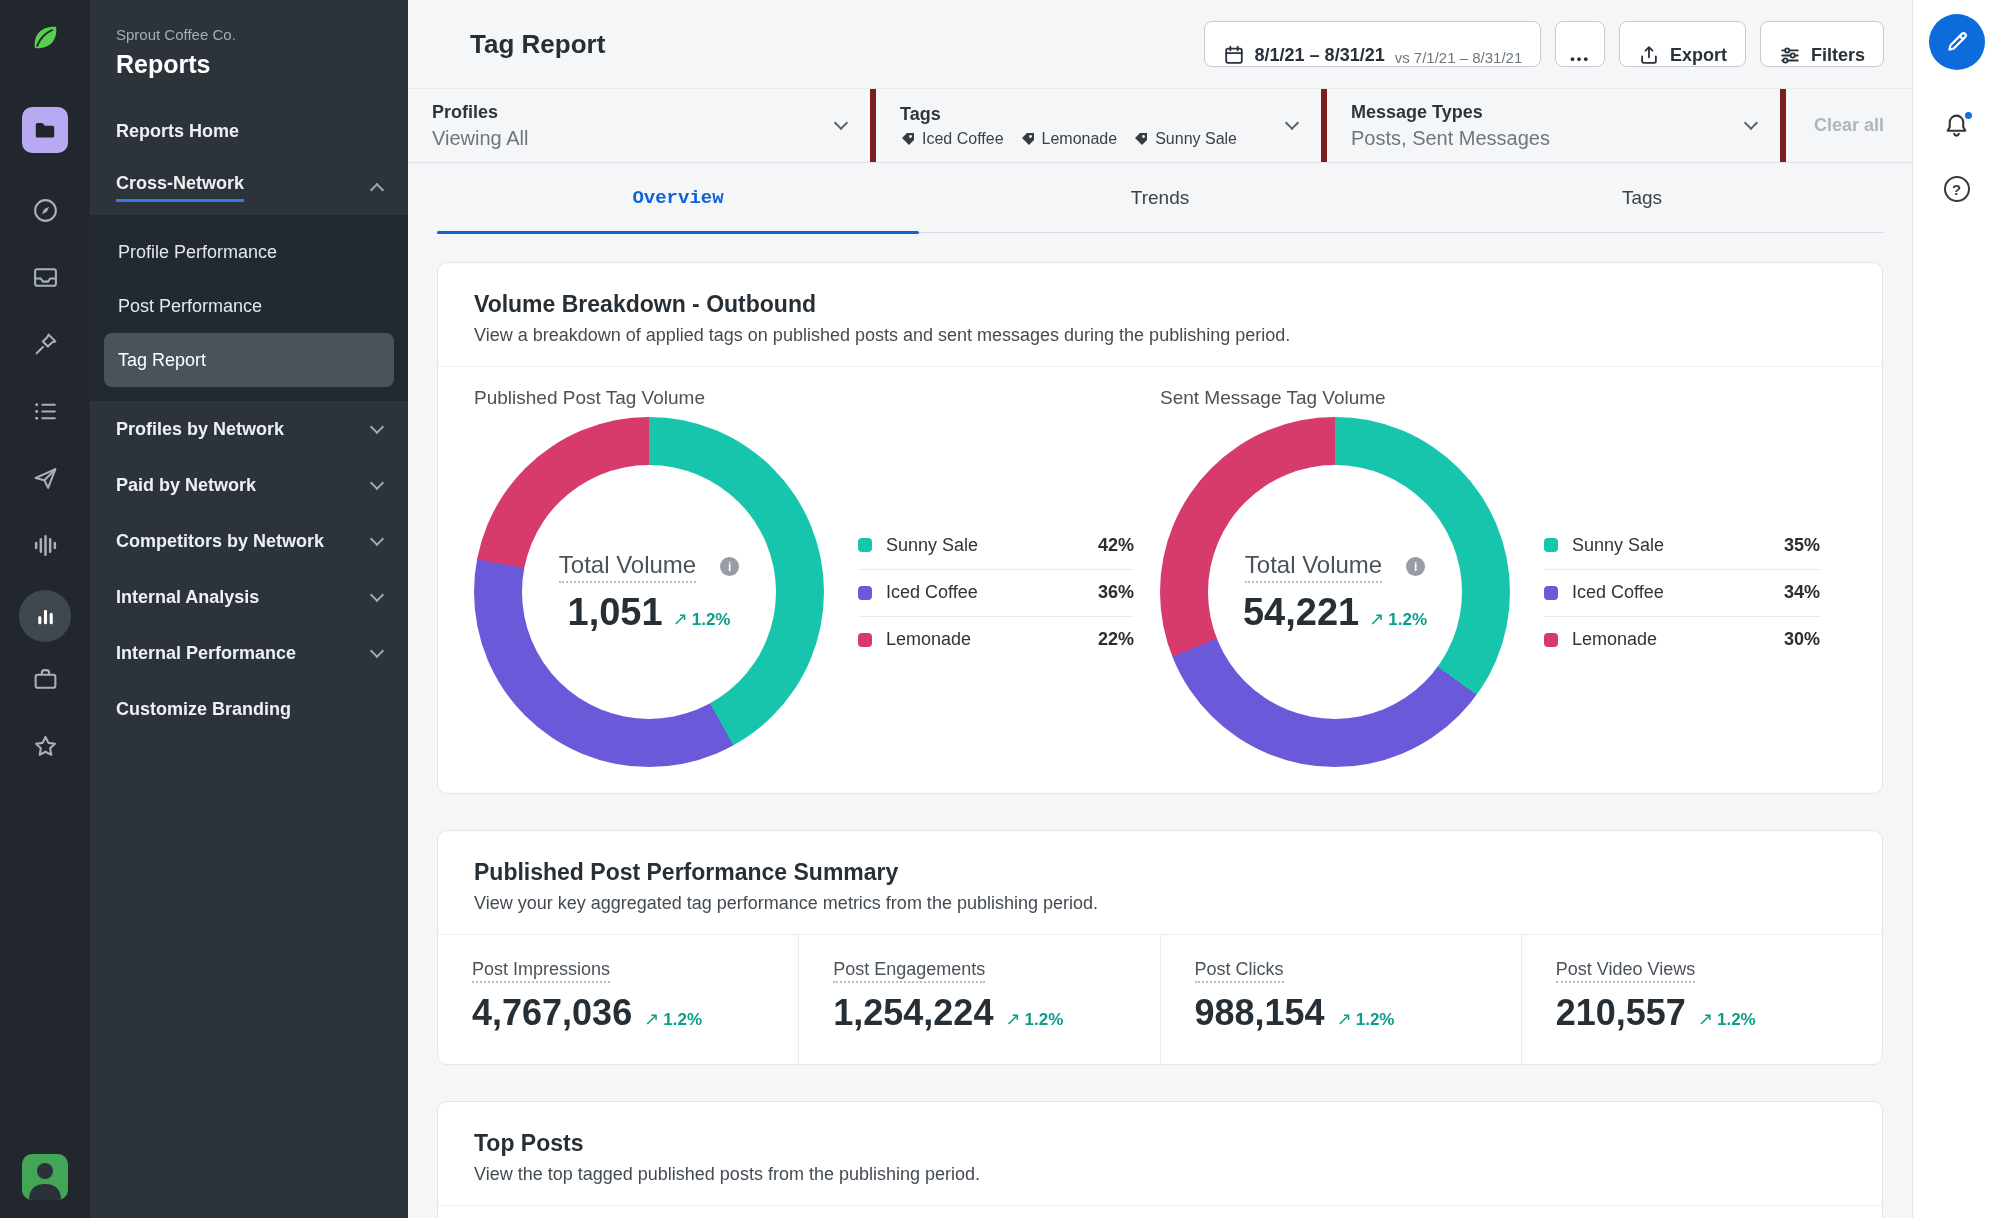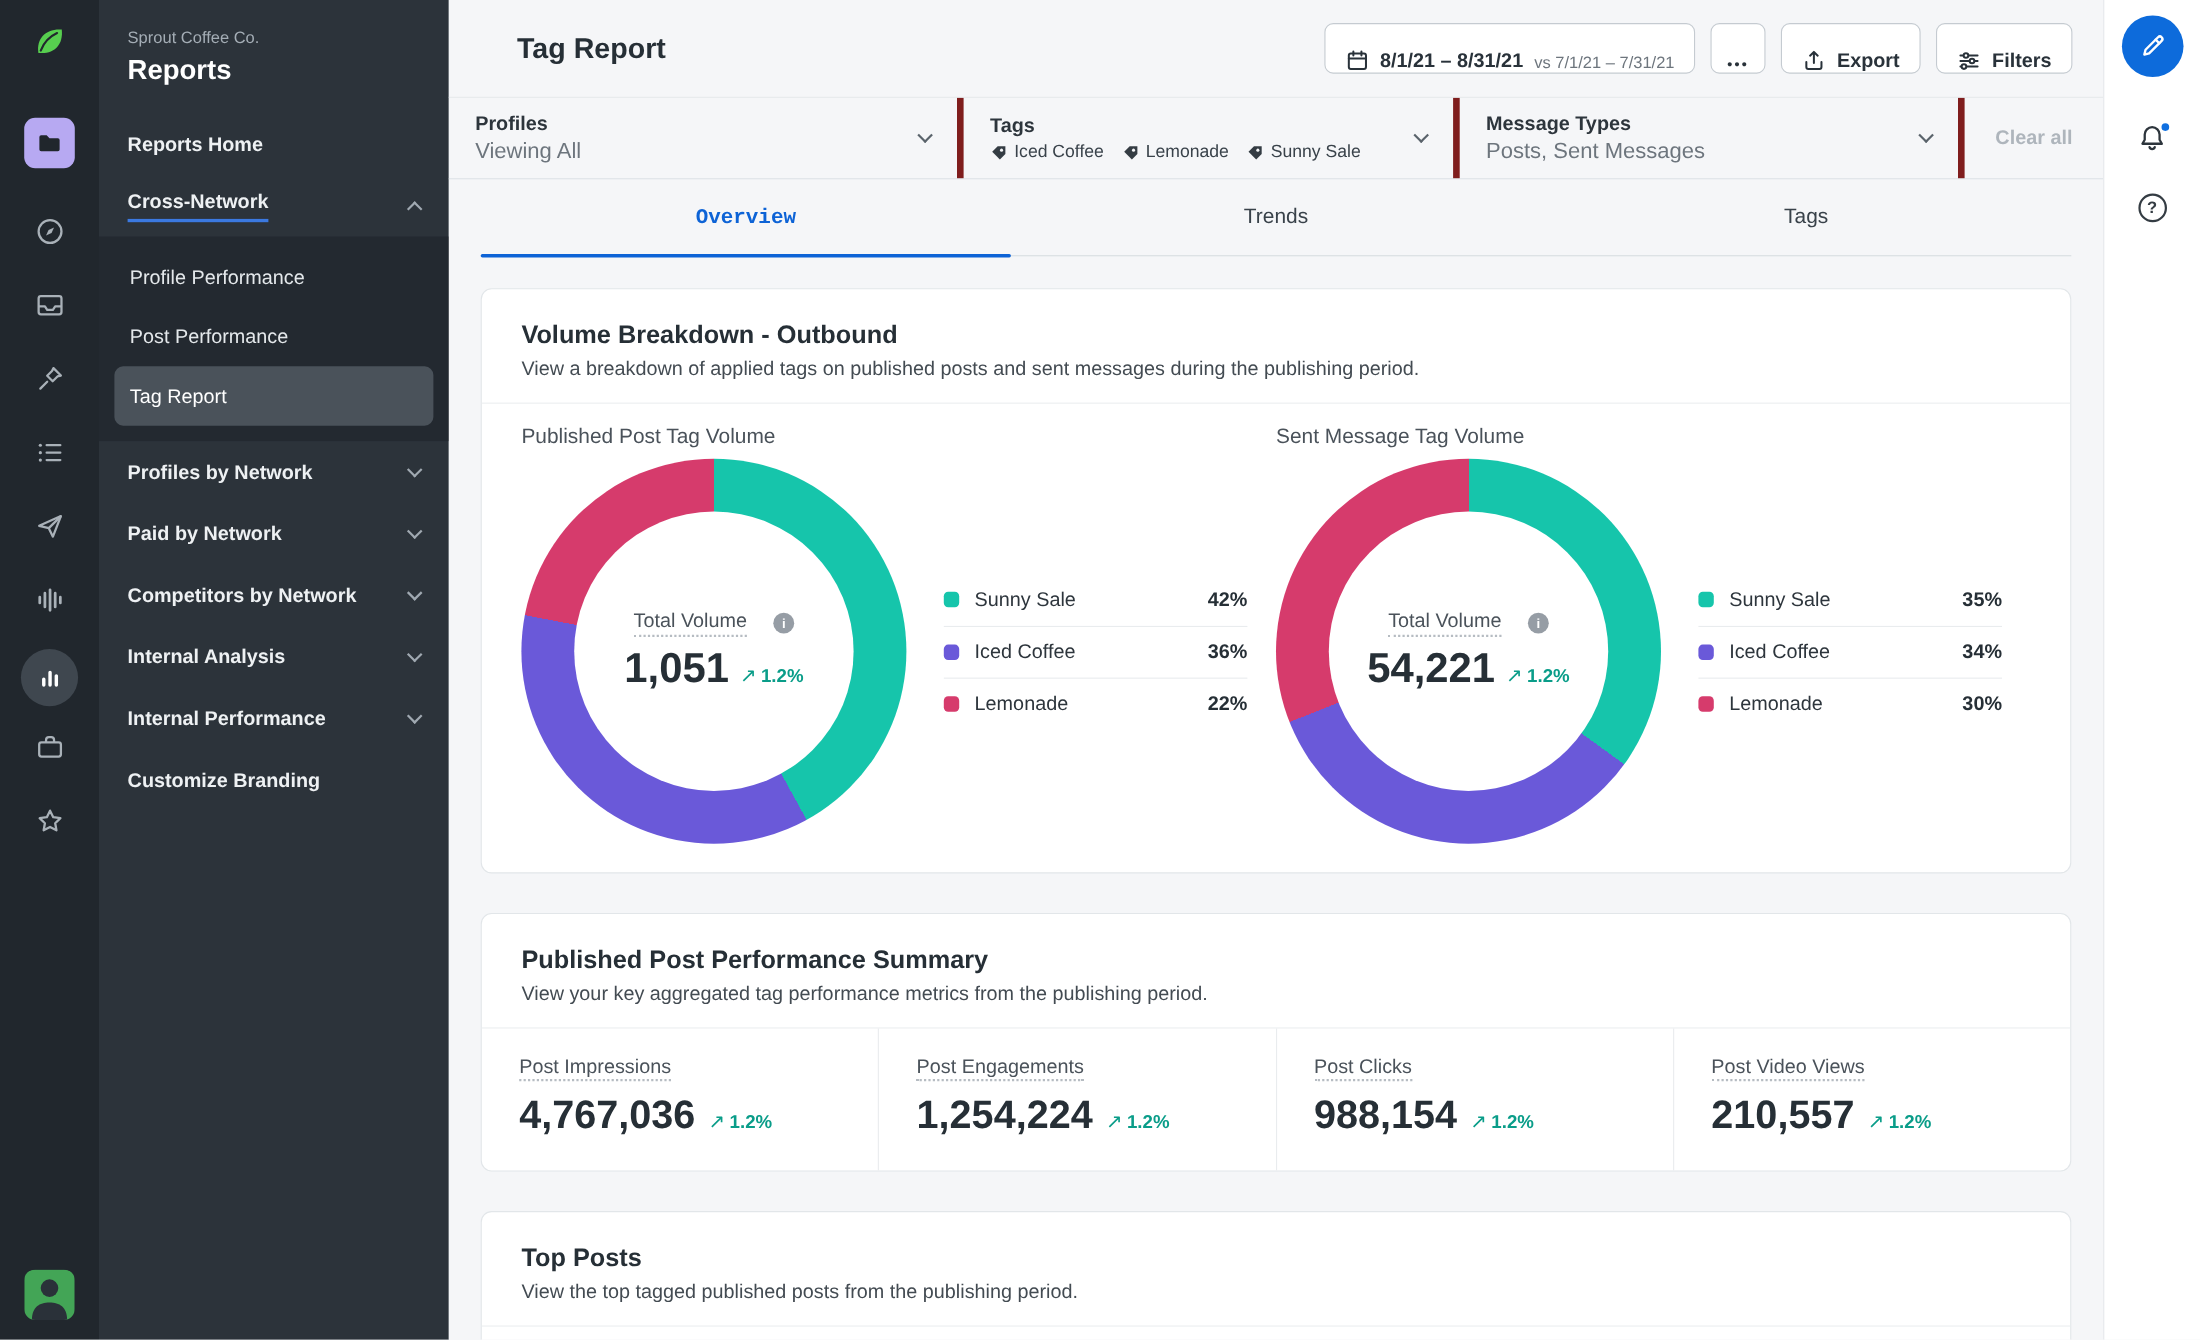--- a/index.html
+++ b/index.html
@@ -79,21 +79,21 @@
   .card-head h2 { margin:0; font-size:23px; font-weight:700; color:#262f36; }
   .card-head p { margin:7px 0 0; font-size:18px; color:#434b52; }
 
   .charts { display:flex; padding:20px 36px 26px; }
   .chart-half { flex:1; min-width:0; }
   .chart-label { font-size:19px; color:#4a525a; margin:0 0 8px; }
   .chart-row { display:flex; align-items:center; gap:34px; }
   .donut { width:350px; height:350px; border-radius:50%; position:relative; flex-shrink:0; cursor:pointer; }
   .hole { position:absolute; inset:48px; background:#fff; border-radius:50%; display:flex;
           flex-direction:column; align-items:center; justify-content:center; gap:8px; }
-  .tv { display:flex; align-items:center; gap:24px; font-size:18px; color:#4a525a; }
+  .tv { display:flex; align-items:center; gap:24px; font-size:24px; color:#4a525a; }
   .dotted { border-bottom:2px dotted #b6bcc2; padding-bottom:2px; }
   .info-icon { width:19px; height:19px; border-radius:50%; background:#969da5; color:#fff; display:grid;
                place-items:center; font-size:12px; font-weight:700; cursor:pointer; }
   .info-icon::after { content:"i"; }
   .num-row { display:flex; align-items:baseline; gap:10px; }
   .big { font-size:38px; font-weight:700; color:#262f36; }
   .delta { color:#0a9d89; font-size:17px; font-weight:700; display:flex; align-items:baseline; gap:4px; }
   .delta .arr { font-size:18px; font-weight:400; }
 
   .legend { flex:1; max-width:300px; margin-right:26px; }
@@ -262,21 +262,21 @@
       <h1>Tag Report</h1>
       <div class="h-actions">
         <button class="btn">
           <span style="display:grid;place-items:center;">
             <svg width="22" height="22" viewBox="0 0 24 24" fill="none" stroke="#29323a" stroke-width="2" stroke-linecap="round">
                 <rect x="3.5" y="5" width="17" height="15.5" rx="2"></rect>
                 <path d="M3.5 10h17M8 3v4M16 3v4"></path>
               </svg>
           </span>
           <span>8/1/21 – 8/31/21</span>
-          <span class="date-cmp">vs 7/1/21 – 7/31/21</span>
+          <span class="date-cmp">vs 7/1/21 – 8/31/21</span>
         </button>
         <button class="btn icon-btn">
           <span>•••</span>
         </button>
         <button class="btn">
           <span style="display:grid;place-items:center;">
             <svg width="22" height="22" viewBox="0 0 24 24" fill="none" stroke="#29323a" stroke-width="2" stroke-linecap="round" stroke-linejoin="round">
                 <path d="M12 14.5V4M8.2 7.2L12 3.5l3.8 3.7"></path>
                 <path d="M4.5 13.5v5a2 2 0 0 0 2 2h11a2 2 0 0 0 2-2v-5"></path>
               </svg>

